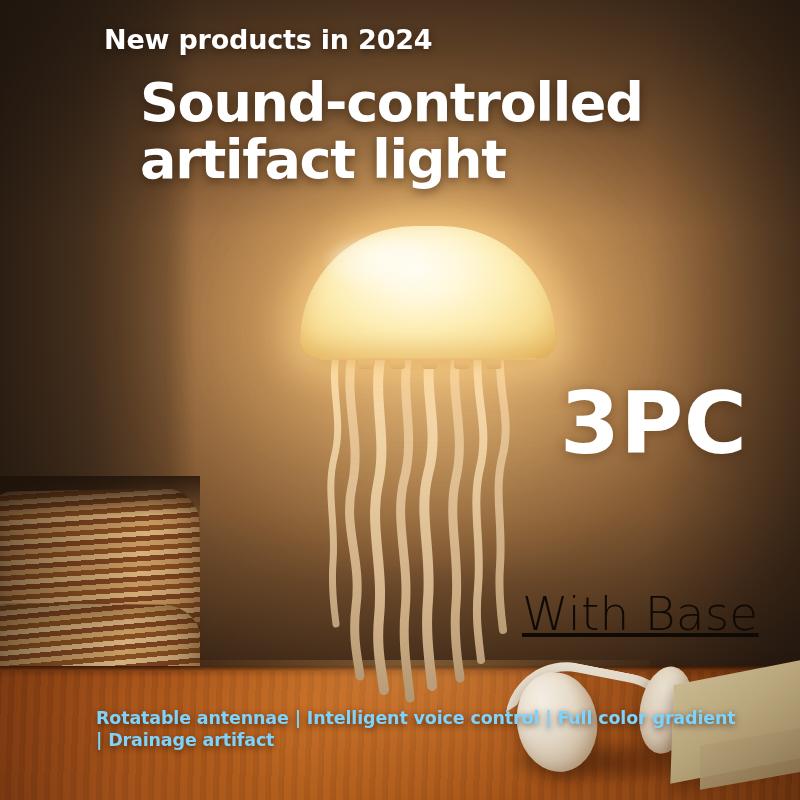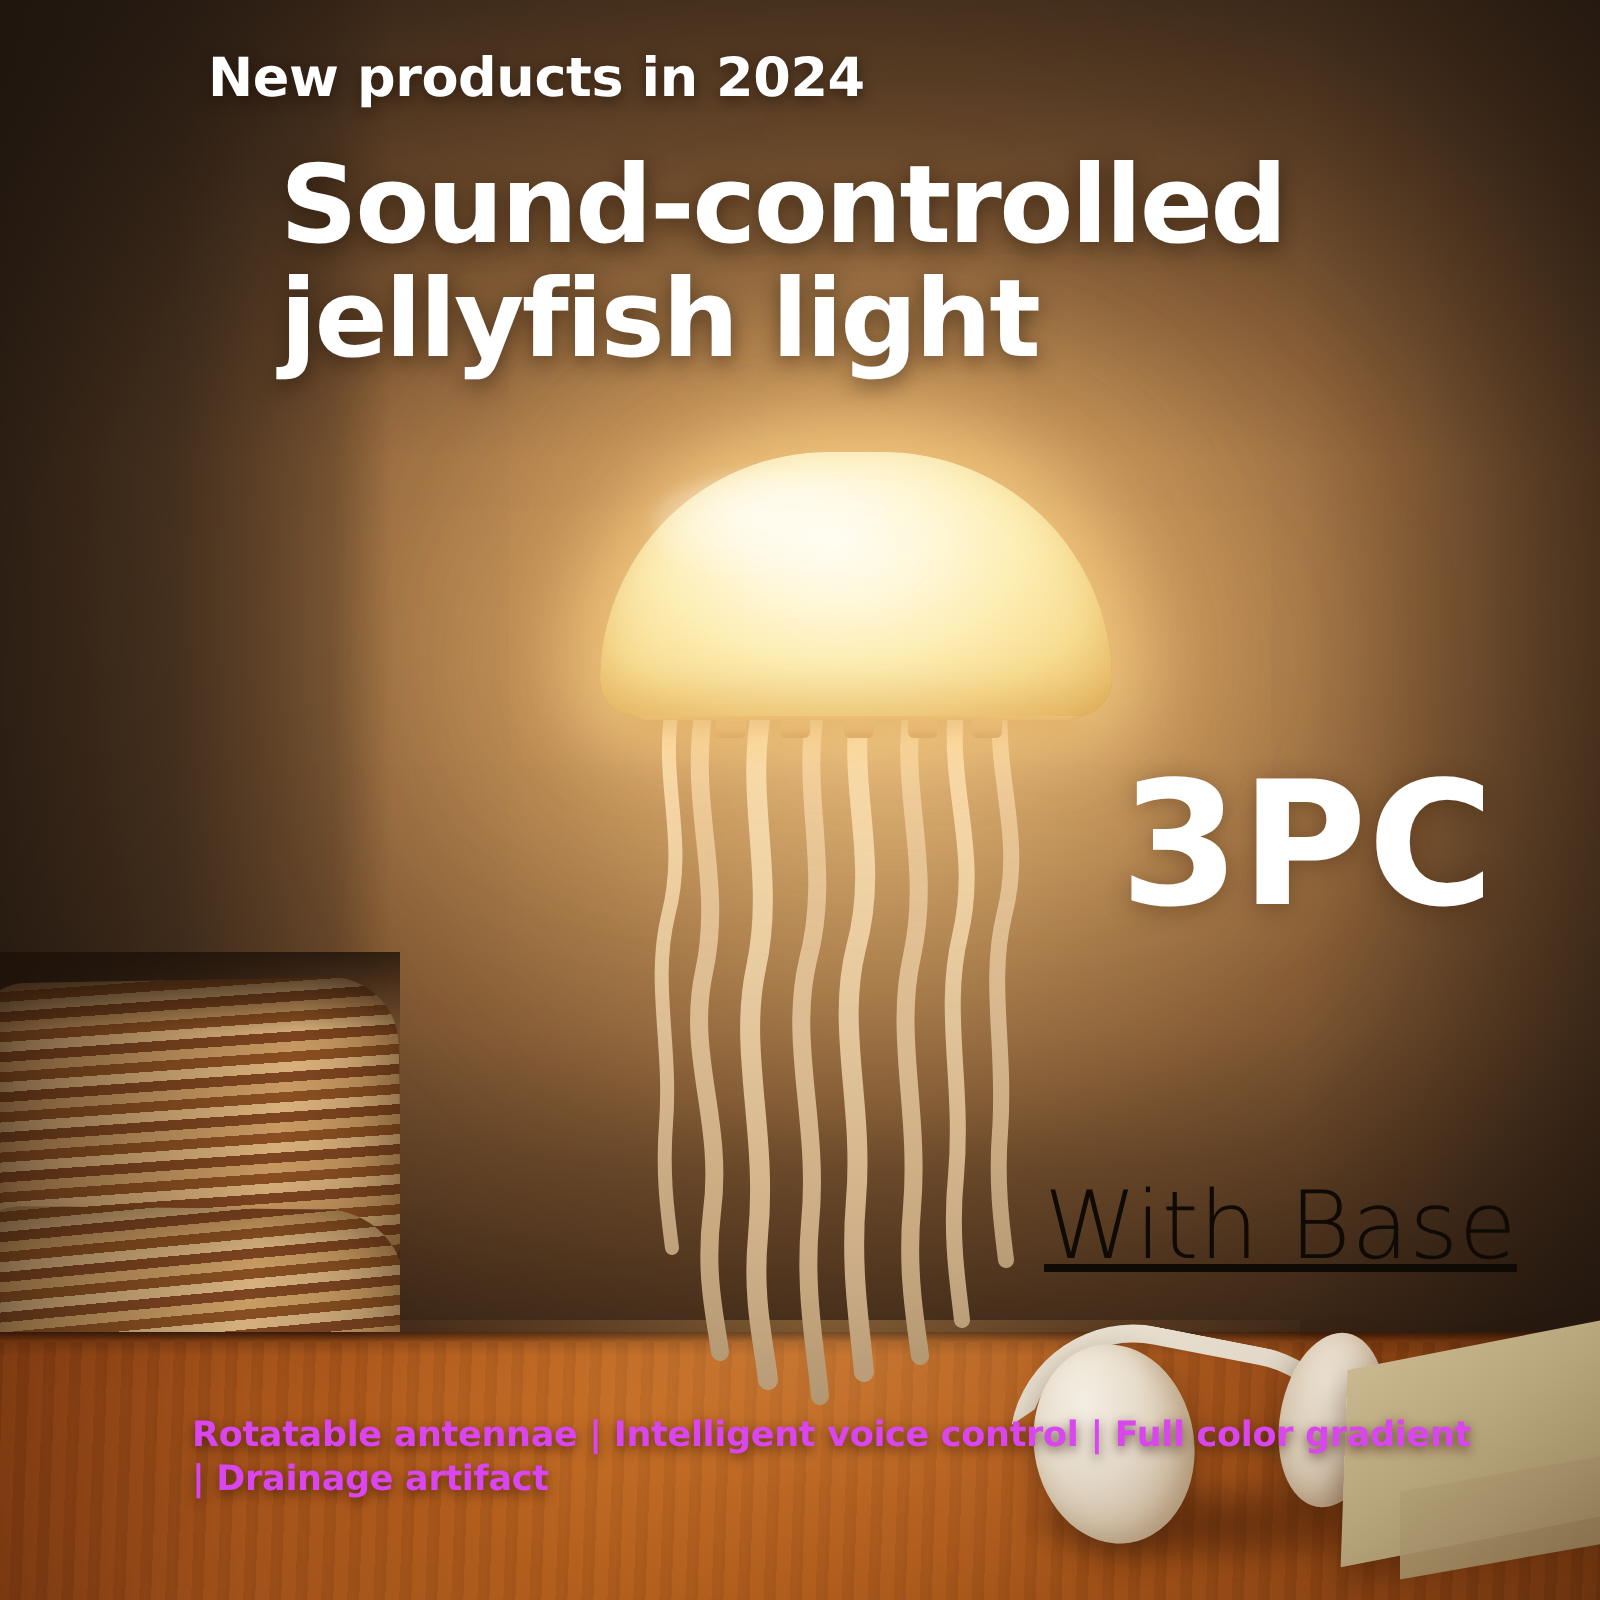--- a/index.html
+++ b/index.html
@@ -253,21 +253,21 @@
     text-shadow:0 2px 12px rgba(60,32,10,0.40);
   }
   .withbase {
     position:absolute; left:522px; top:586px;
     font-size:47px; font-weight:300; color:#100a05;
     letter-spacing:0.2px;
     text-decoration:underline;
   }
   .features {
     position:absolute; left:96px; top:707px; width:650px;
-    font-size:17.5px; font-weight:700; color:#d946ef;
+    font-size:17.5px; font-weight:700; color:#7dd3fc;
     line-height:1.28; letter-spacing:-0.15px;
     text-shadow:0 2px 6px rgba(50,22,5,0.66);
   }
 
   
   .vignette {
     position:absolute; left:0; top:0; width:800px; height:800px;
     pointer-events:none;
     background:radial-gradient(ellipse 105% 92% at 48% 42%,
       rgba(0,0,0,0) 42%,
@@ -348,21 +348,21 @@
     <div class="dome"></div>
     <div class="dome-sheen"></div>
   </div>
 
   <div class="vignette"></div>
 
   <div class="kicker">New products in 2024</div>
 
   <div class="title">
     <span class="l1">Sound-controlled</span>
-    <span class="l2">jellyfish light</span>
+    <span class="l2">artifact light</span>
   </div>
 
   <div class="pc">3PC</div>
 
   <div class="withbase">With Base</div>
 
   <div class="features">Rotatable antennae | Intelligent voice control | Full color gradient | Drainage artifact</div>
 
 </div>
 

